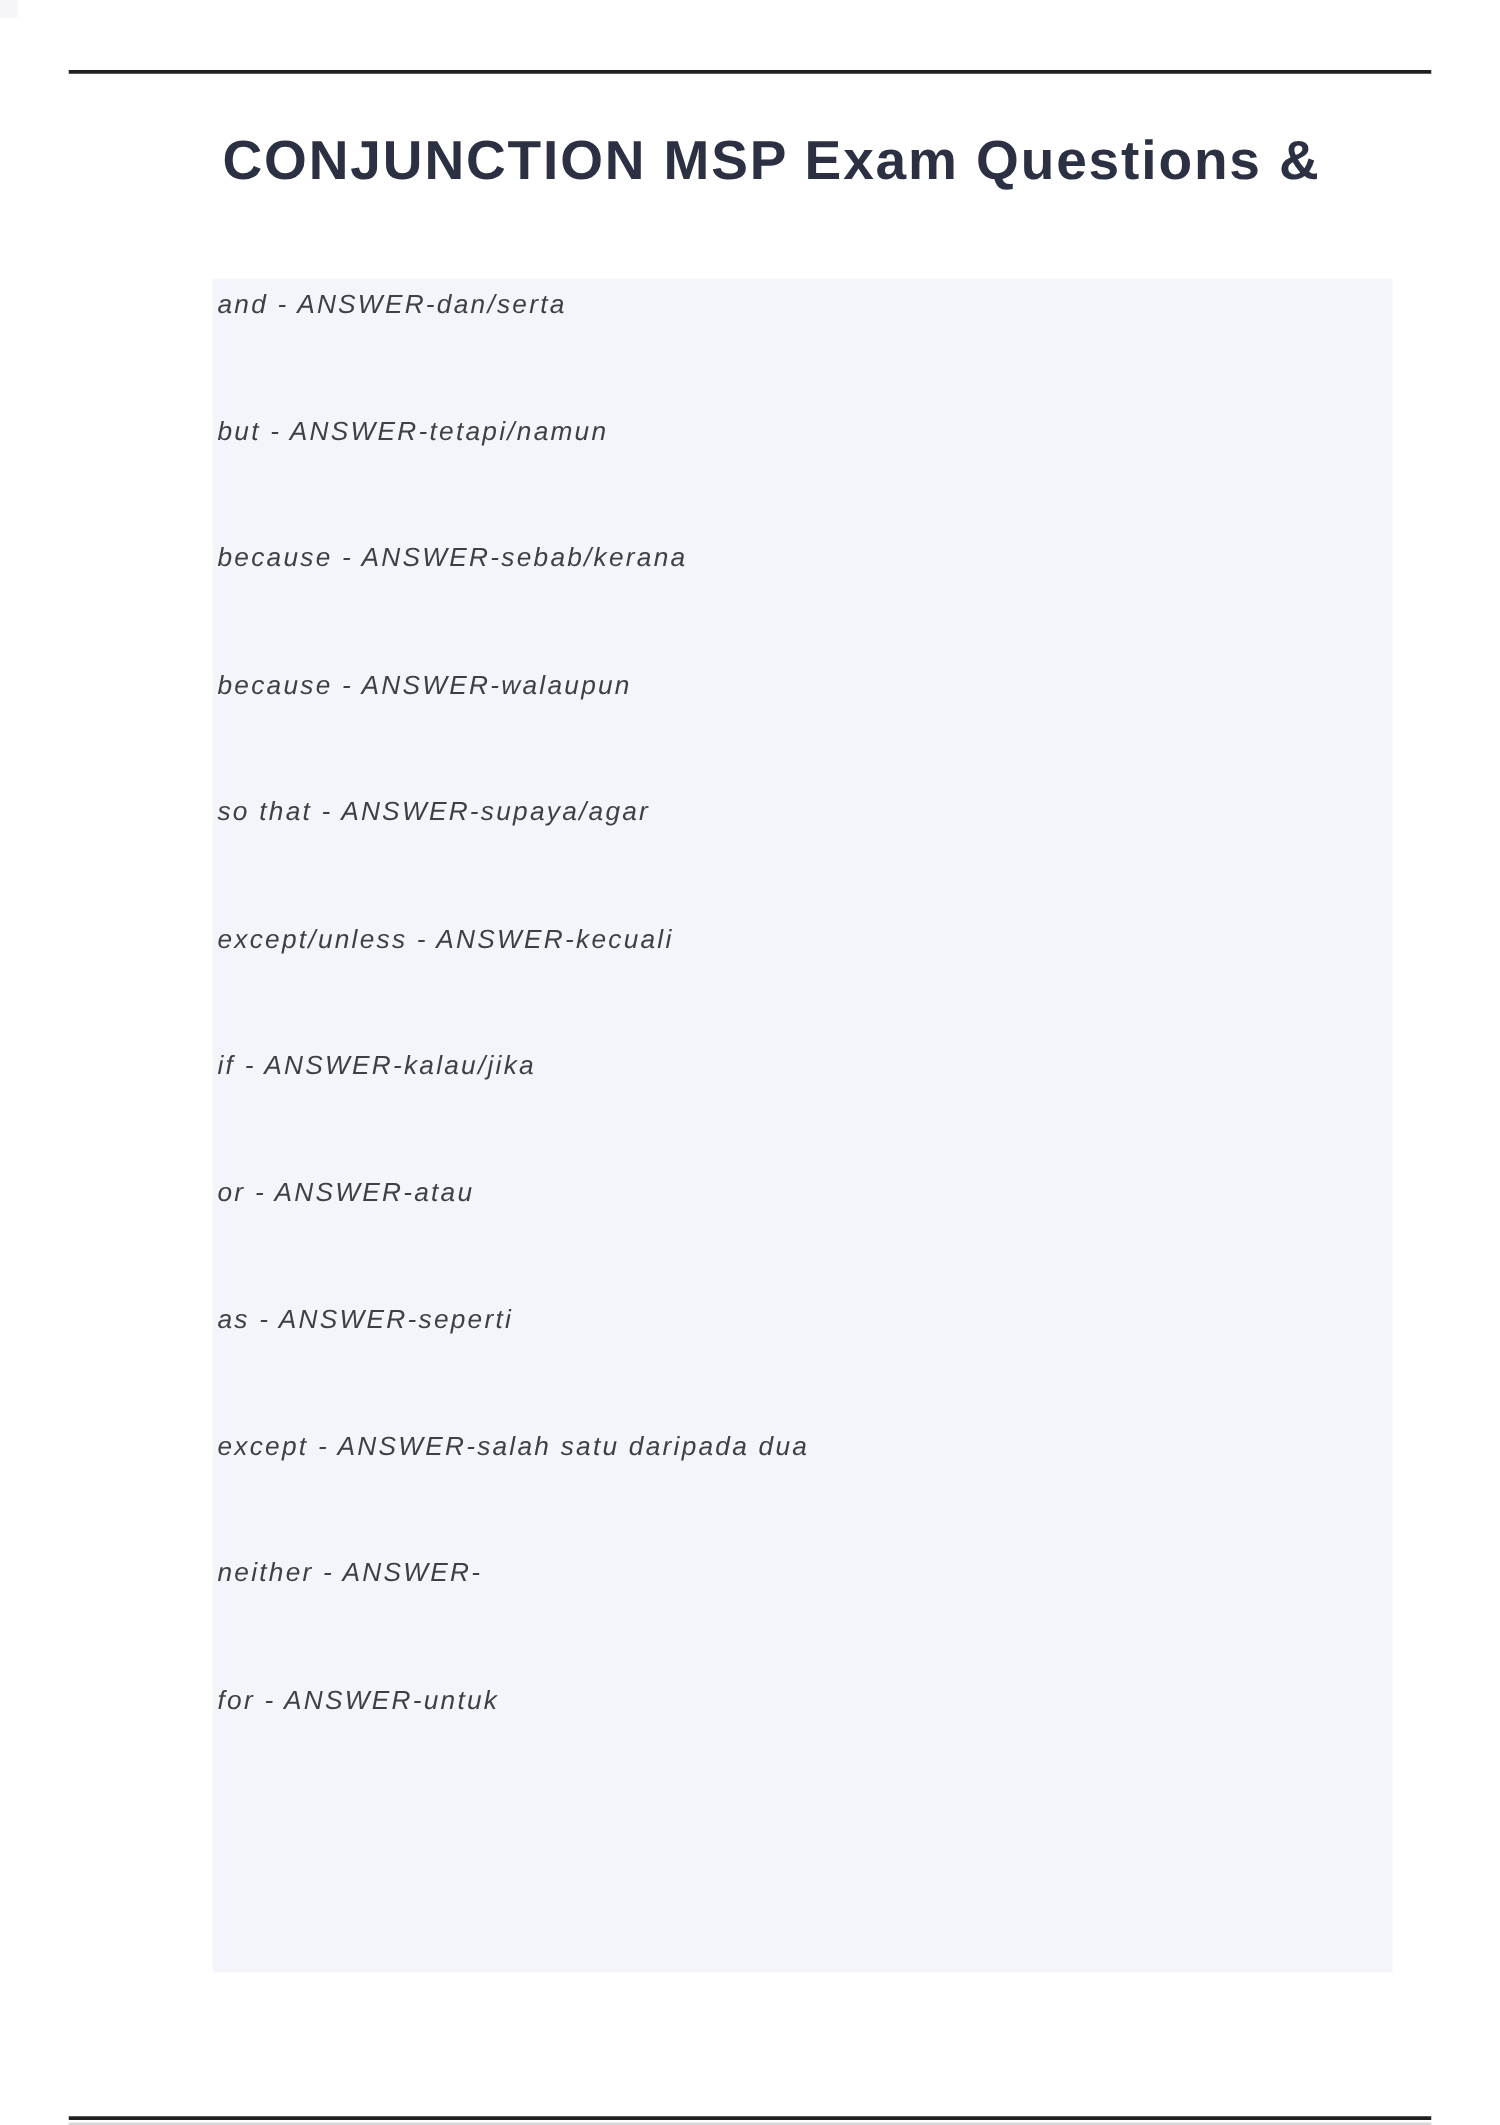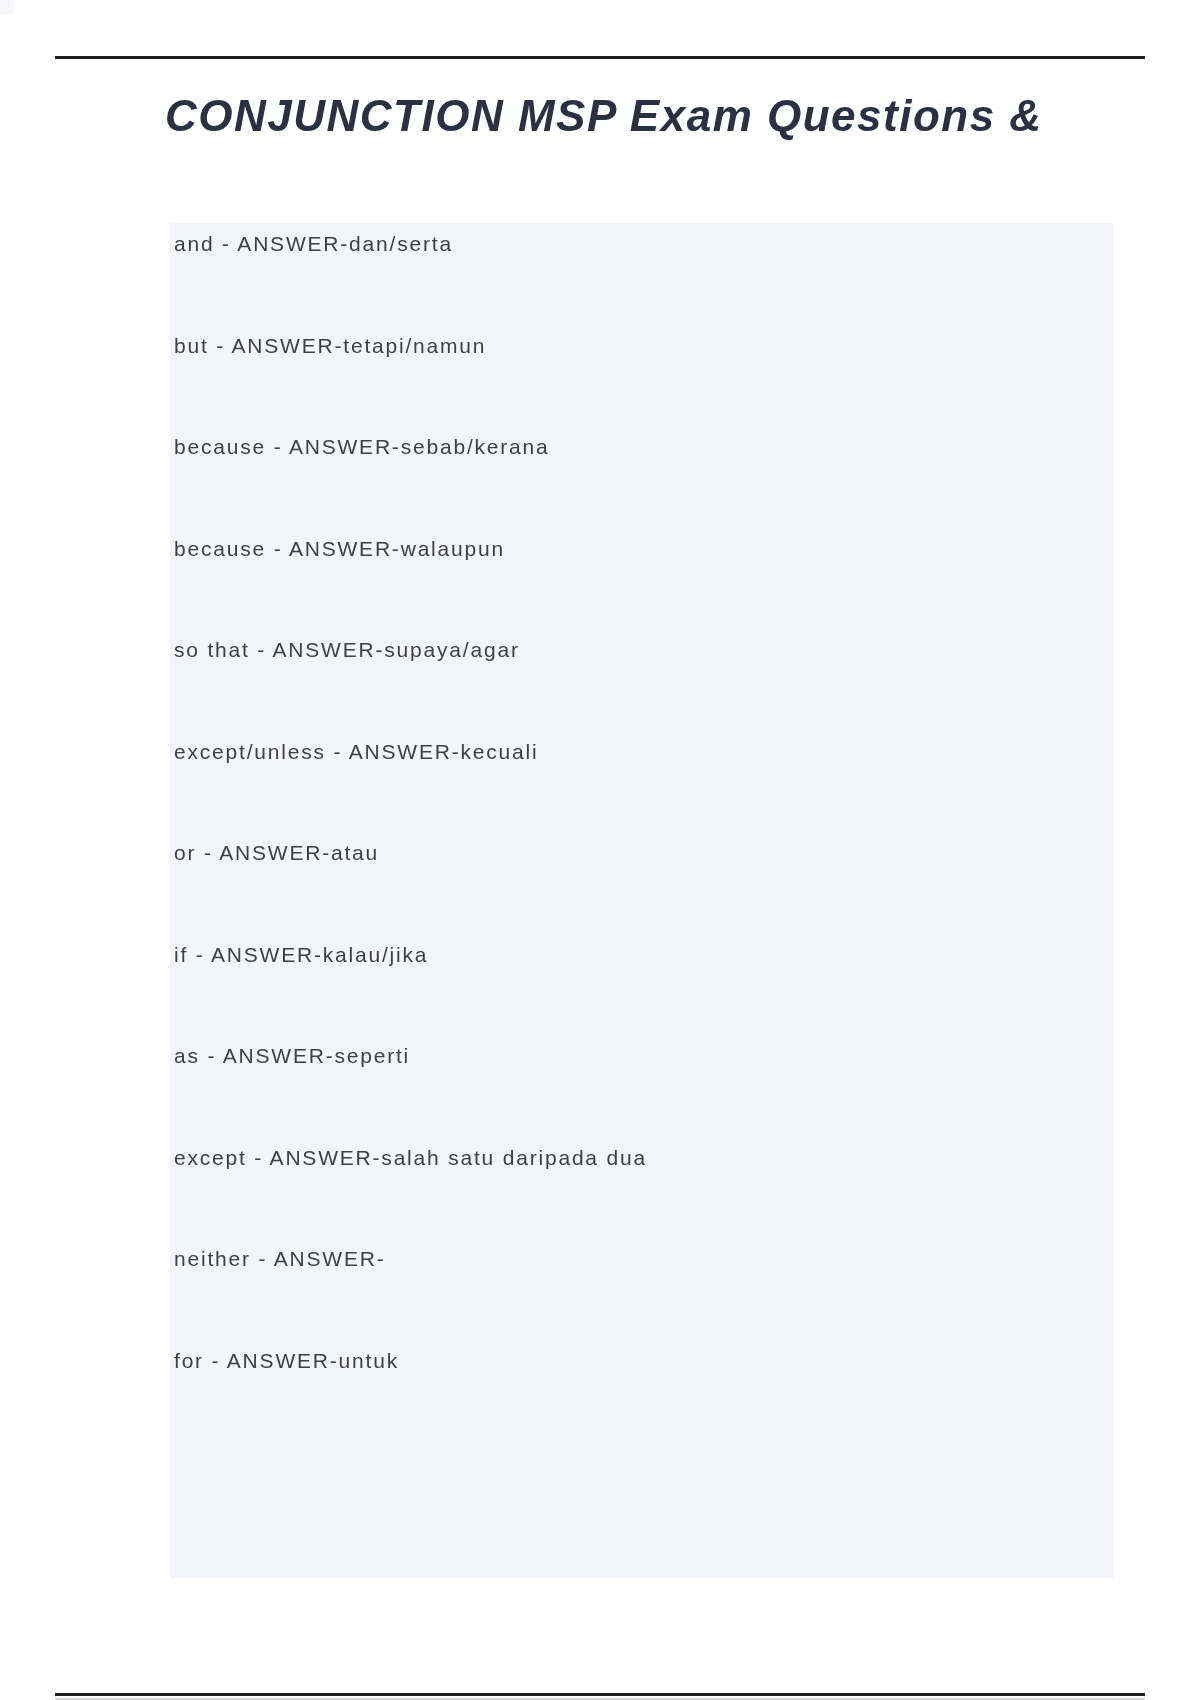--- a/index.html
+++ b/index.html
@@ -35,46 +35,46 @@
     left: 55px;
     top: 1698px;
     width: 1090px;
     height: 2px;
     background: #d8d8db;
   }
   .title {
     position: absolute;
     left: 165px;
     top: 100px;
-    margin: 0;
+    margin: 13px;
     width: 960px;
     font-size: 44px;
     line-height: 31px;
     font-weight: bold;
     letter-spacing: 1.5px;
     color: #2b3042;
-    font-style: italic;
   }
   .title-line {
     display: block;
     white-space: nowrap;
   }
   .qa-panel {
     position: absolute;
     left: 170px;
     top: 223px;
     width: 944px;
     height: 1355px;
     background: #f4f5fa;
     overflow: hidden;
   }
   .qa-row {
     height: 101.5px;
     padding: 10px 0 0 4px;
     box-sizing: border-box;
+    font-style: italic;
   }
   .qa-text {
     font-size: 21px;
     line-height: 22px;
     letter-spacing: 1.8px;
     color: #3f4044;
     white-space: nowrap;
   }
 </style>
 </head>
@@ -90,22 +90,22 @@
     <span class="title-line">CONJUNCTION MSP Exam Questions &amp;</span>
   </h1>
 
   <div class="qa-panel">
     <div class="qa-row"><span class="qa-text">and - ANSWER-dan/serta</span></div>
     <div class="qa-row"><span class="qa-text">but - ANSWER-tetapi/namun</span></div>
     <div class="qa-row"><span class="qa-text">because - ANSWER-sebab/kerana</span></div>
     <div class="qa-row"><span class="qa-text">because - ANSWER-walaupun</span></div>
     <div class="qa-row"><span class="qa-text">so that - ANSWER-supaya/agar</span></div>
     <div class="qa-row"><span class="qa-text">except/unless - ANSWER-kecuali</span></div>
+    <div class="qa-row"><span class="qa-text">if - ANSWER-kalau/jika</span></div>
     <div class="qa-row"><span class="qa-text">or - ANSWER-atau</span></div>
-    <div class="qa-row"><span class="qa-text">if - ANSWER-kalau/jika</span></div>
     <div class="qa-row"><span class="qa-text">as - ANSWER-seperti</span></div>
     <div class="qa-row"><span class="qa-text">except - ANSWER-salah satu daripada dua</span></div>
     <div class="qa-row"><span class="qa-text">neither - ANSWER-</span></div>
     <div class="qa-row"><span class="qa-text">for - ANSWER-untuk</span></div>
   </div>
 
   <div class="rule rule-bottom"></div>
 
   <div class="bottom-edge"></div>
 

